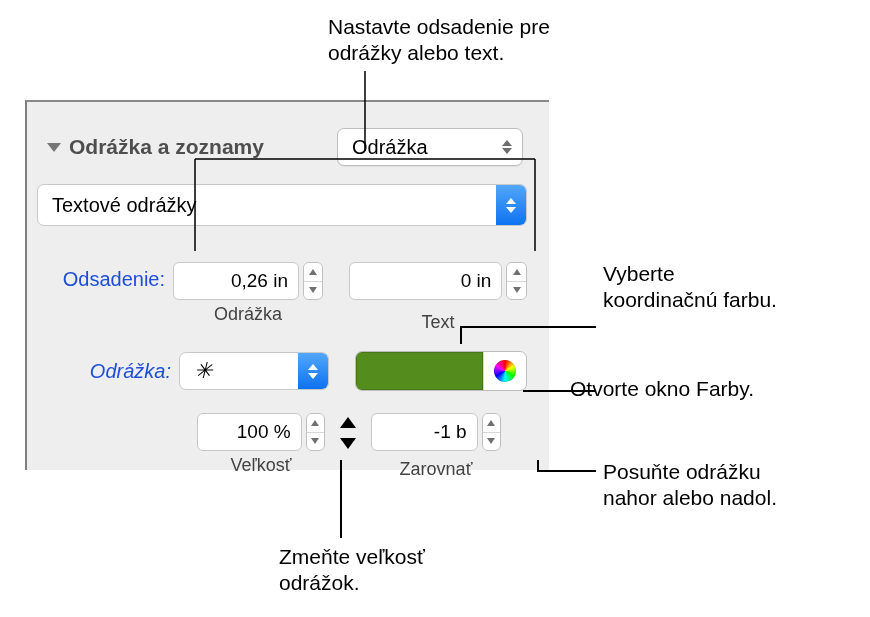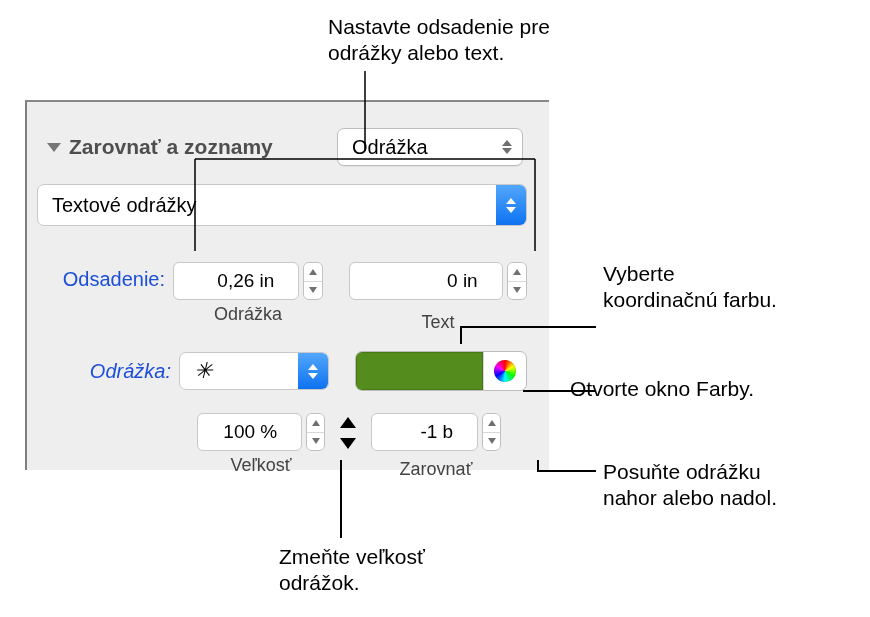--- a/index.html
+++ b/index.html
@@ -112,21 +112,21 @@
   .stepper-field {
     display: inline-flex;
     align-items: stretch;
     height: 38px;
   }
   .stepper-field input {
     width: 100%;
     box-sizing: border-box;
     border: 1px solid #c8c8c8;
     border-radius: 6px;
-    padding: 0 24px 0 6px;
+    padding: 0 10px 0 6px;
     text-align: right;
     font-size: 19px;
     font-family: inherit;
     background:#fff;
   }
   .stepper {
     margin-left: 4px;
     width: 22px;
     display:flex;flex-direction:column;
     border:1px solid #c0c0c0;
@@ -218,21 +218,21 @@
 <div class="annotation" style="left:603px; top:459px; white-space:pre;">Posuňte odrážku
 nahor alebo nadol.</div>
 
 <div class="annotation" style="left:279px; top:544px; white-space:pre;">Zmeňte veľkosť
 odrážok.</div>
 
 <div class="panel">
 
   <div class="section-header" style="margin: 4px 14px 0 12px;">
     <div class="disclosure"></div>
-    <div class="section-title">Zarovnať a zoznamy</div>
+    <div class="section-title">Odrážka a zoznamy</div>
     <div class="select-light" style="width:186px;">
       <span>Odrážka</span>
       <span class="chev">
           <span class="up"></span>
           <span class="dn"></span>
         </span>
     </div>
   </div>
 
   <div style="margin:18px 22px 0 10px;">

